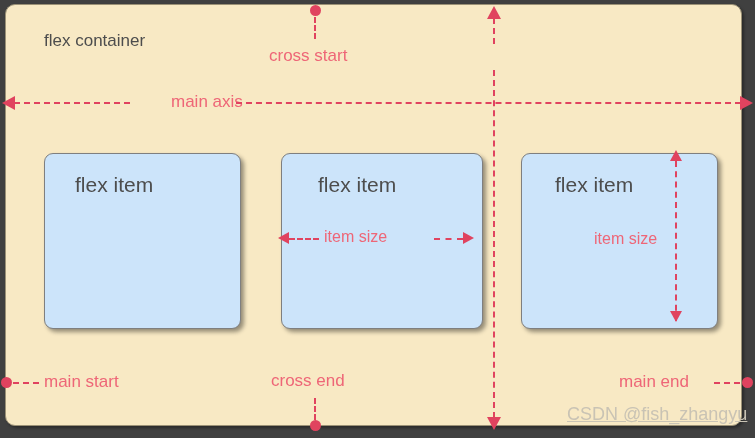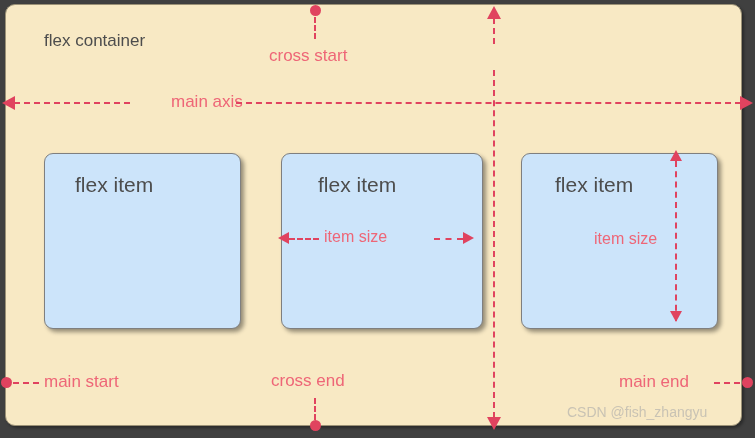--- a/index.html
+++ b/index.html
@@ -136,23 +136,24 @@
     position: absolute;
     font-size: 16px;
     color: #ee6677;
     white-space: nowrap;
   }
 
   .watermark {
     position: absolute;
     left: 567px;
     top: 404px;
-    font-size: 14px;
+    font-size: 18px;
     color: #c9c3b4;
     white-space: nowrap;
+    text-decoration: underline;
   }
 </style>
 </head>
 <body>
 
 <div id="stage">
 
   <div class="flex-container">
 
     <div class="container-label">flex container</div>

